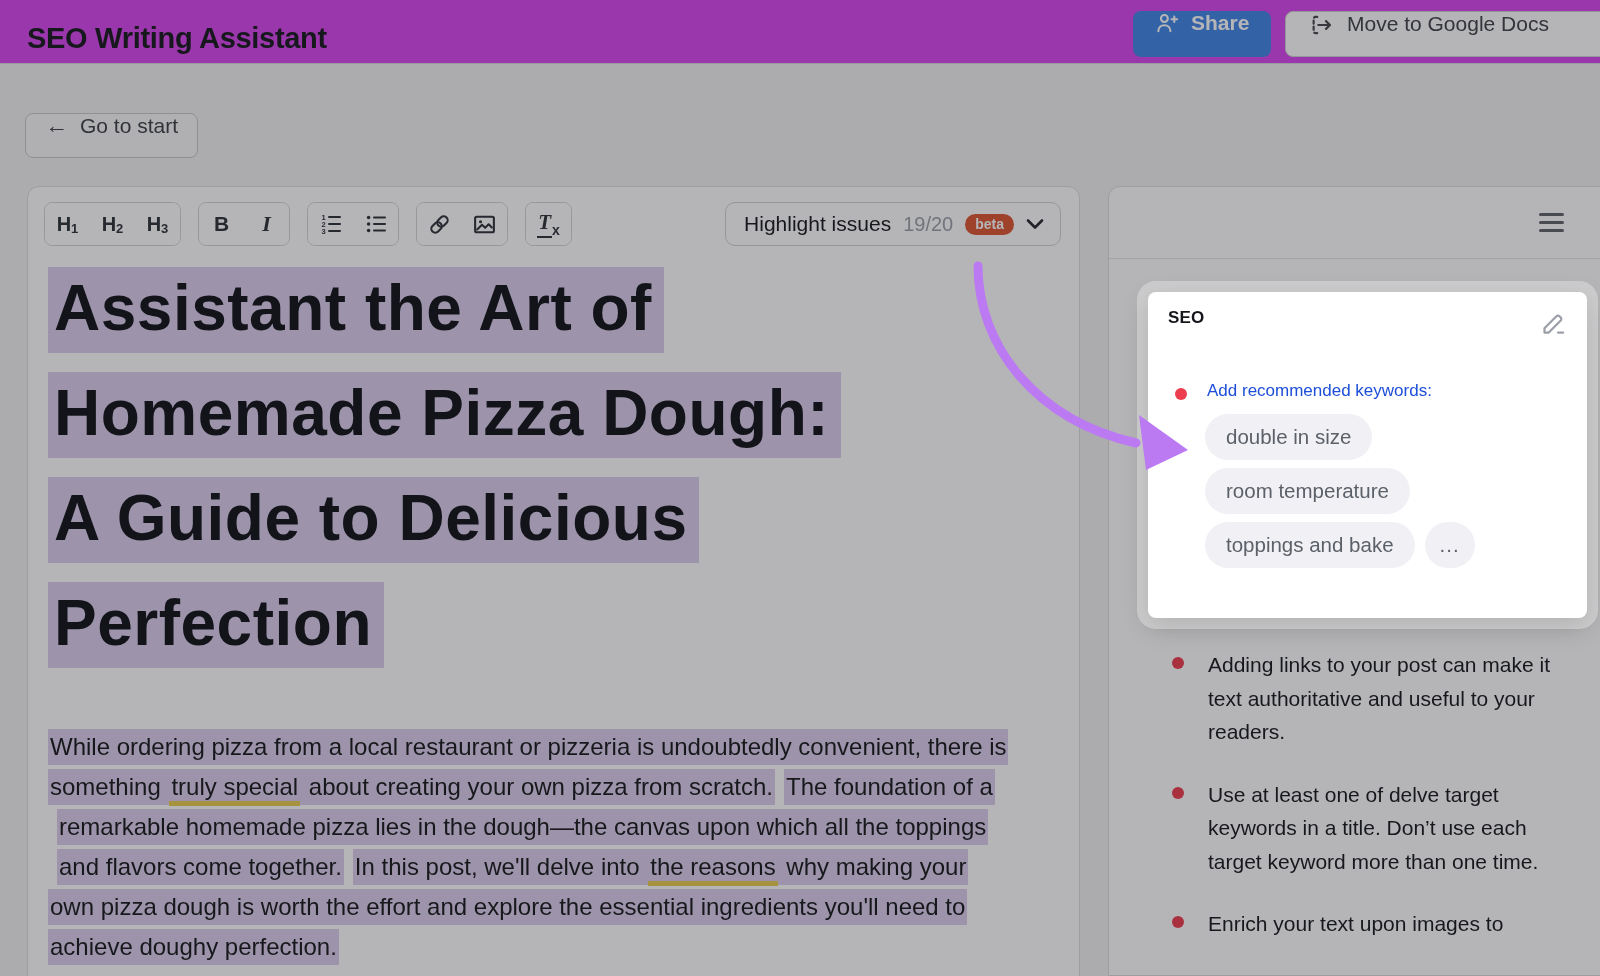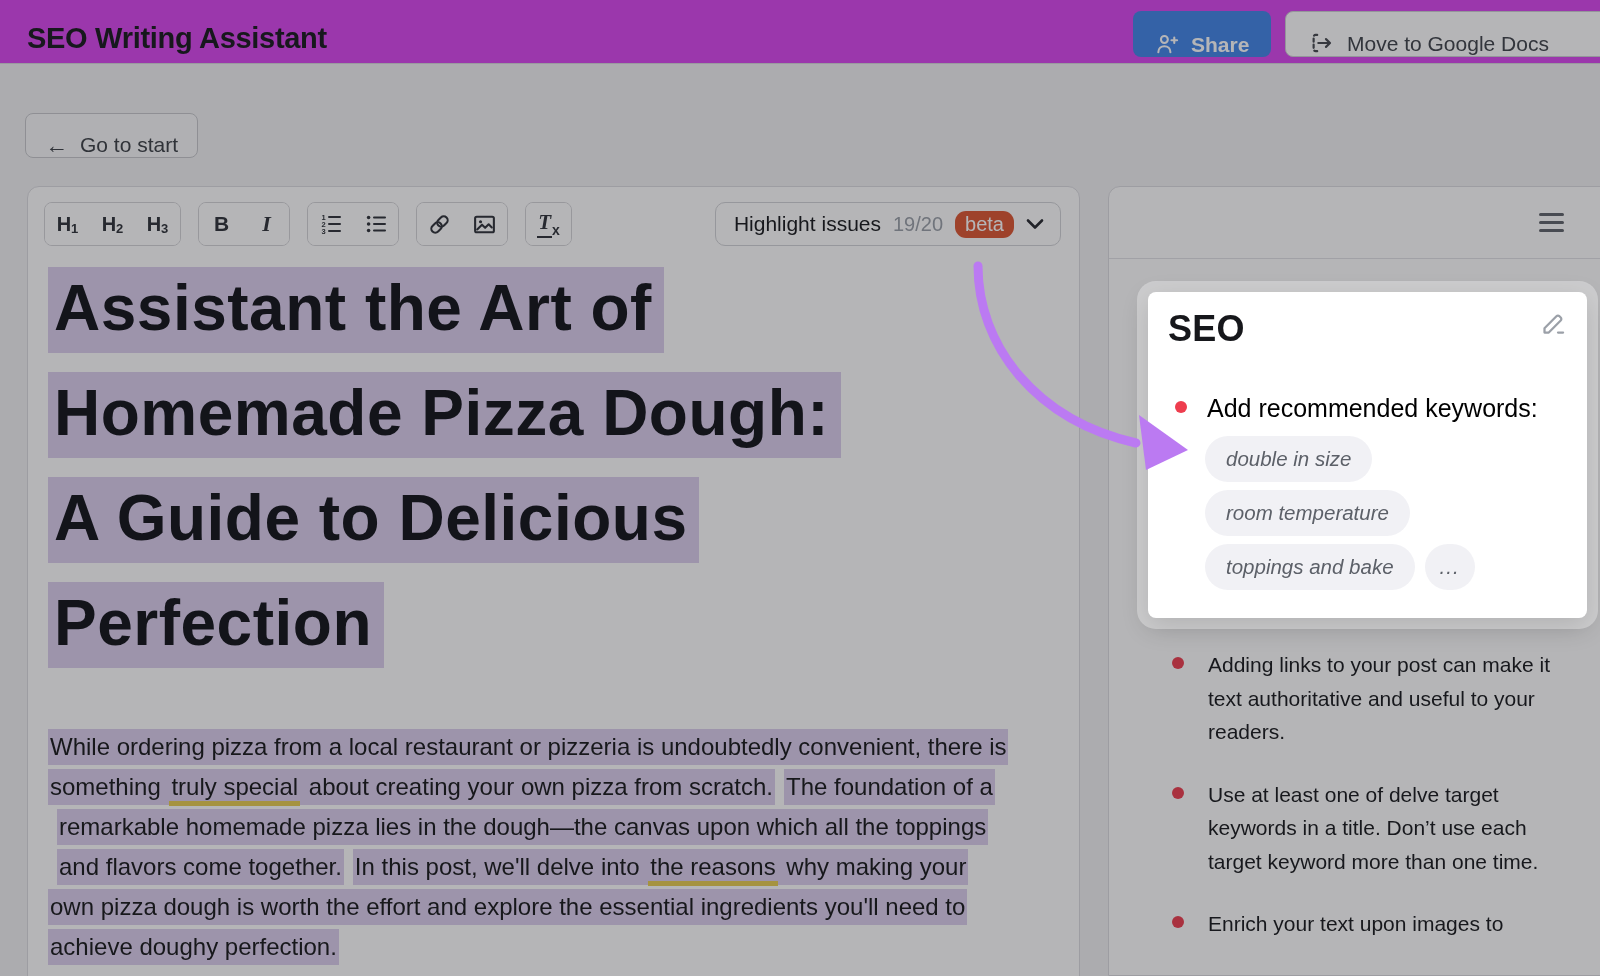--- a/index.html
+++ b/index.html
@@ -13,21 +13,21 @@
 
   
   .top-bar {
     position: absolute; left: 0; top: 0; width: 1600px; height: 64px;
     background: #d946ef; border-bottom: 1px solid var(--border, #d8d8dc); z-index: 5;
   }
   .app-title {
     position: absolute; left: 27px; top: 22px;
     font-size: 29px; font-weight: 800; color: var(--text-dark, #17191c); letter-spacing: -0.3px;
   }
-  .btn { display: inline-flex; align-items: flex-end; cursor: pointer; white-space: nowrap; }
+  .btn { display: inline-flex; align-items: flex-start; cursor: pointer; white-space: nowrap; }
   .btn-share {
     position: absolute; left: 1133px; top: 11px; height: 46px;
     background: var(--accent-blue, #4285e8); color: #fff; border: none; border-radius: 8px;
     padding: 0 22px; gap: 11px; font-size: 21px; font-weight: 600;
   }
   .btn-move {
     position: absolute; left: 1285px; top: 11px; height: 46px; width: 340px;
     background: #fff; color: #3f434a; border: 1px solid #cfd0d4; border-radius: 8px;
     padding: 0 22px; gap: 13px; font-size: 21px; font-weight: 500; overflow: visible;
   }
@@ -63,21 +63,21 @@
   .tb-icon { stroke: #2e3238; fill: none; stroke-width: 2; stroke-linecap: round; stroke-linejoin: round; }
 
   .dropdown {
     margin-left: auto; display: inline-flex; align-items: center; height: 44px;
     border: 1px solid #d2d3d7; border-radius: 10px; background: #fff;
     padding: 0 16px 0 18px; gap: 12px; cursor: pointer;
   }
   .dd-label { font-size: 21px; color: var(--text-dark, #17191c); font-weight: 500; }
   .dd-count { font-size: 20px; color: #9aa0a8; font-weight: 500; }
   .beta-badge {
-    background: var(--badge-orange, #dd5632); color: #fff; font-size: 20px; font-weight: 400;
+    background: var(--badge-orange, #dd5632); color: #fff; font-size: 14px; font-weight: 700;
     border-radius: 11px; padding: 3px 10px 4px; line-height: 1;
   }
 
   
   .doc { padding: 12px 20px 0 20px; }
   .doc-title { margin-top: 2px; }
   .hl-line { line-height: 94px; white-space: nowrap; }
   .hl-line span {
     background: var(--hl-purple, #dccfee); color: #111218;
     font-size: 64px; font-weight: 800; letter-spacing: 0.5px; padding: 5px 12px 9px 6px;
@@ -115,27 +115,27 @@
   }
 
   
   .seo-card {
     position: absolute; left: 1148px; top: 292px; width: 439px; height: 326px;
     background: #fff; border-radius: 8px; z-index: 30;
     box-shadow: 0 0 0 11px rgba(255,255,255,0.32), 0 8px 26px rgba(0,0,0,0.22);
     padding: 16px 20px;
   }
   .card-head { display: flex; align-items: flex-start; justify-content: space-between; }
-  .card-title { font-size: 36px; font-weight: 800; color: #16171b; letter-spacing: 0.2px; }
+  .card-title { font-size: 17px; font-weight: 800; color: #16171b; letter-spacing: 0.2px; }
   .edit-icon { stroke: #9ba0a8; fill: none; stroke-width: 2; stroke-linecap: round; stroke-linejoin: round; cursor: pointer; margin-top: 2px; }
   .rec-row { display: flex; gap: 20px; margin-top: 44px; }
   .rec-row .rec-dot { margin-left: 7px; margin-top: 7px; }
-  .rec-text { font-size: 25px; color: #000000; }
+  .rec-text { font-size: 17px; color: #1d4ed8; }
   .pills { margin-left: 37px; margin-top: 13px; }
-  .pill-row { display: flex; gap: 10px; margin-bottom: 8px; font-style: italic; }
+  .pill-row { display: flex; gap: 10px; margin-bottom: 8px; }
   .pill {
     display: inline-flex; align-items: center; height: 46px; border-radius: 23px;
     background: var(--pill-bg, #f1f1f5); color: var(--pill-text, #5c6068);
     font-size: 20.5px; padding: 0 21px; cursor: pointer;
   }
   .pill-more { padding: 0; width: 50px; justify-content: center; letter-spacing: 1px; }
 
   
   .arrow-svg { position: absolute; left: 940px; top: 250px; z-index: 40; pointer-events: none; }
 </style>

